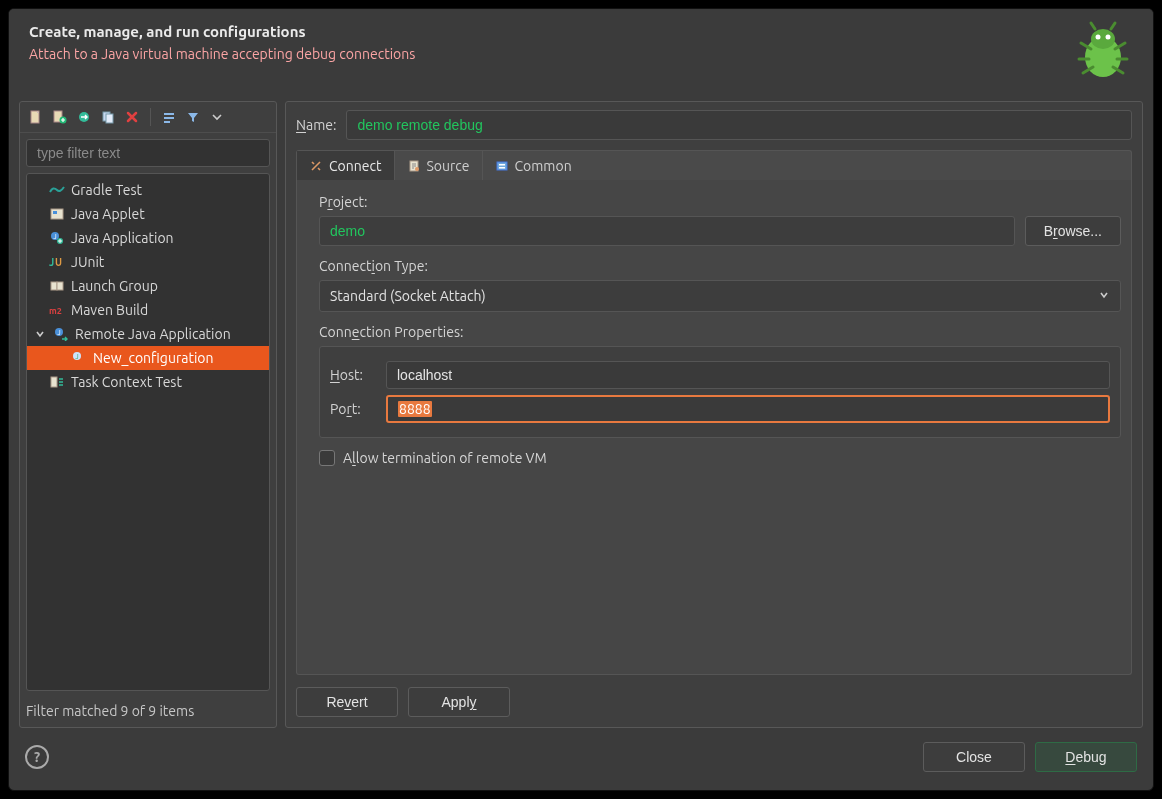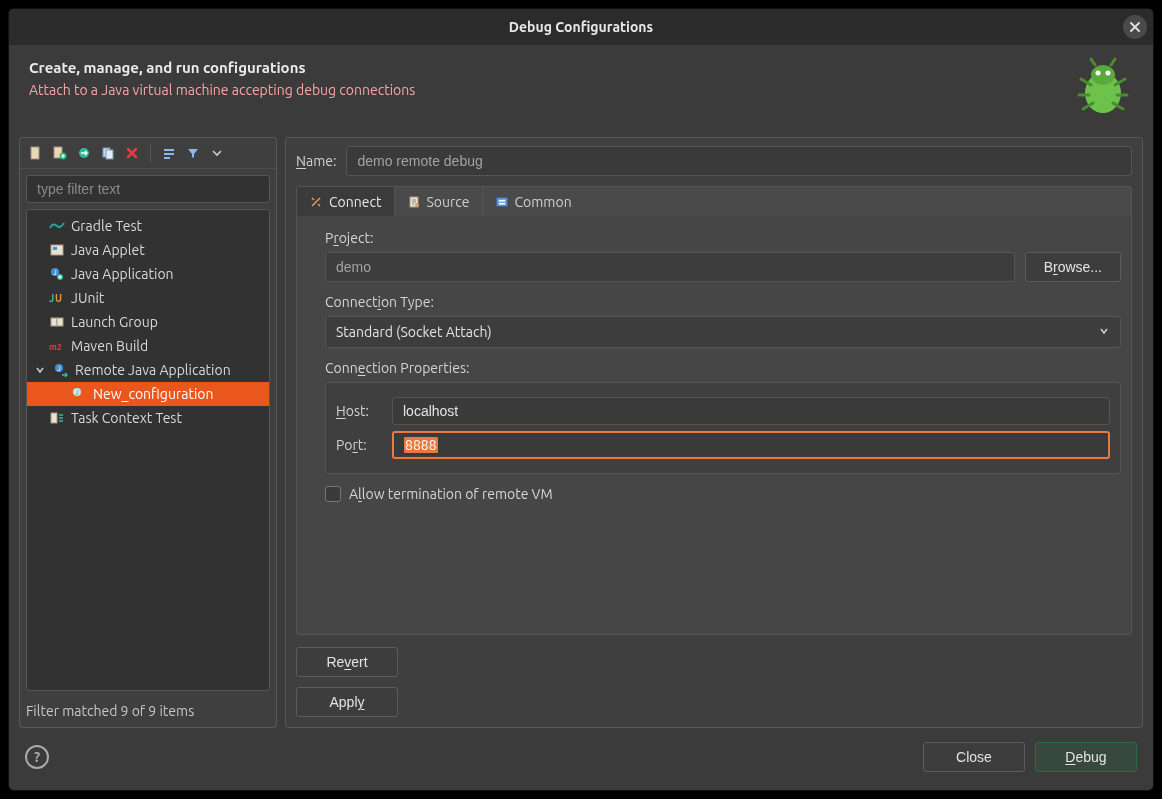--- a/index.html
+++ b/index.html
@@ -165,21 +165,21 @@
     margin-bottom:10px;
   }
   .name-row label { color:#d2d2d2; }
   .u { text-decoration:underline; text-underline-offset:2px; }
   .text-input {
     flex:1;
     height:30px;
     background:#3a3a3a;
     border:1px solid #555;
     border-radius:3px;
-    color:#a3a3a3;
+    color:#22c55e;
     padding:0 10px;
     font-size:14px;
     outline:none;
   }
   .tabs {
     display:flex;
     background:#4a4a4a;
     border-radius:3px 3px 0 0;
     border:1px solid #555;
     border-bottom:none;
@@ -196,21 +196,21 @@
   .tab.active {
     background:#3b3b3b;
     color:#e8e8e8;
   }
   .tab .tab-ico { width:14px; height:14px; display:flex; align-items:center; justify-content:center; }
   .tab-body {
     flex:1;
     border:1px solid #555;
     border-top:none;
     border-radius:0 0 3px 3px;
-    padding:10px 10px 14px 28px;
+    padding:10px 10px 14px 22px;
     background:#464646;
     overflow:auto;
   }
   .section-label {
     color:#d4d4d4;
     font-size:14px;
     margin-top:4px;
     margin-bottom:6px;
   }
   .row {
@@ -286,24 +286,22 @@
   }
   .checkbox {
     width:16px; height:16px;
     border:1px solid #777;
     border-radius:3px;
     background:#3a3a3a;
     cursor:pointer;
   }
   .right-buttons {
     display:flex;
-    justify-content:flex-end;
     gap:10px;
     margin-top:12px;
-    flex-direction:column;
   }
   .footer {
     padding:14px 16px 18px 16px;
     display:flex;
     align-items:center;
   }
   .help {
     width:24px; height:24px;
     border-radius:12px;
     border:2px solid #aaa;
@@ -317,28 +315,20 @@
     border:1px solid #2e6b45;
     background:#37493e;
   }
   .selected-text { color:#fff; background:#e8793f; padding:0 1px; border-radius:1px; }
 </style>
 </head>
 <body>
 
 <div class="window">
 
-  <div class="titlebar">
-    <span>Debug Configurations</span>
-    <div class="close">
-      <svg width="12" height="12" viewBox="0 0 12 12">
-          <path d="M2 2 L10 10 M10 2 L2 10" stroke="#ddd" stroke-width="2" stroke-linecap="round"></path>
-        </svg>
-    </div>
-  </div>
 
   <div class="header">
     <div class="header-left">
       <h1>Create, manage, and run configurations</h1>
       <p>Attach to a Java virtual machine accepting debug connections</p>
     </div>
     <svg class="bug-icon" viewBox="0 0 64 64">
       <ellipse cx="34" cy="38" rx="18" ry="20" fill="#6cc24a"></ellipse>
       <ellipse cx="34" cy="20" rx="12" ry="10" fill="#5aa93d"></ellipse>
       <path d="M12 24 L22 30 M10 40 L20 40 M14 54 L24 48 M56 24 L46 30 M58 40 L48 40 M54 54 L44 48" stroke="#4a8c30" stroke-width="3" stroke-linecap="round" fill="none"></path>

